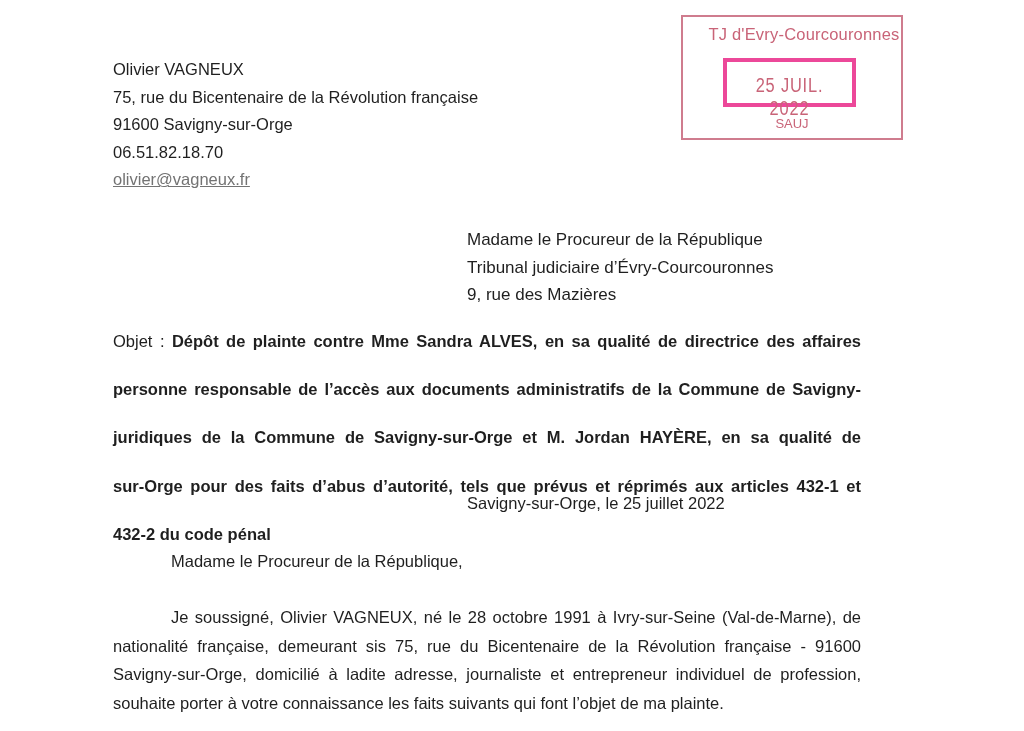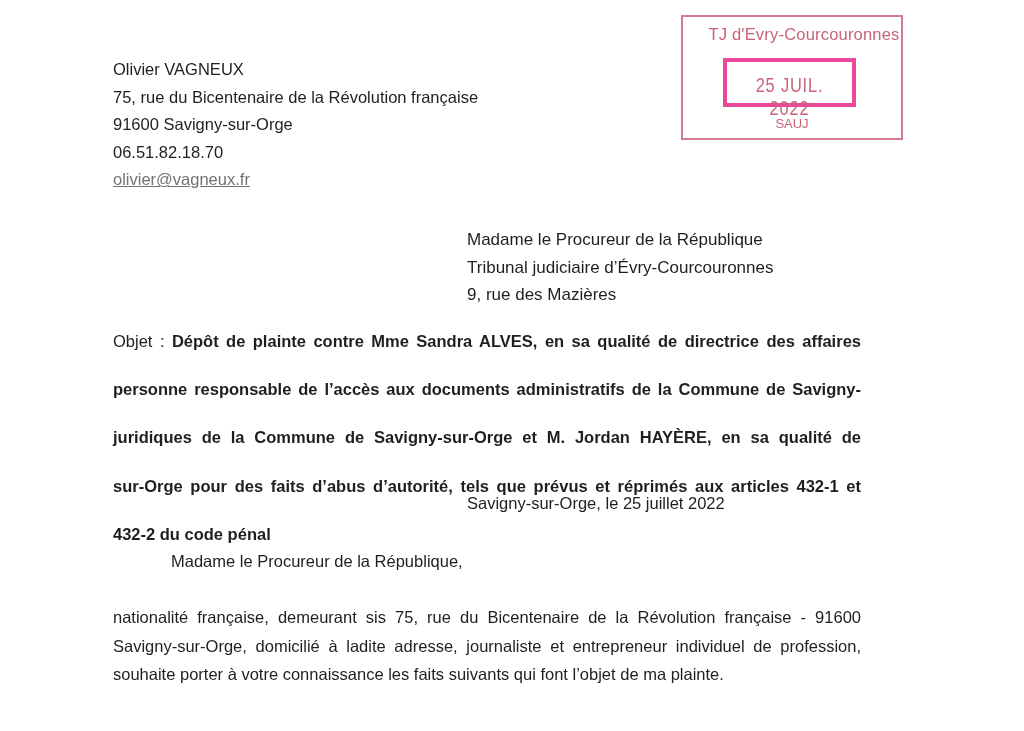--- a/index.html
+++ b/index.html
@@ -101,18 +101,19 @@
     <span class="line bold">juridiques de la Commune de Savigny-sur-Orge et M. Jordan HAYÈRE, en sa qualité de</span>
     <span class="line bold">sur-Orge pour des faits d’abus d’autorité, tels que prévus et réprimés aux articles 432-1 et</span>
     <span class="line bold last">432-2 du code pénal</span>
   </div>
 
   <div class="place-date">Savigny-sur-Orge, le 25 juillet 2022</div>
 
   <div class="salutation">Madame le Procureur de la République,</div>
 
   <div class="body-para">
+    <span class="line first">Je soussigné, Olivier VAGNEUX, né le 28 octobre 1991 à Ivry-sur-Seine (Val-de-Marne), de</span>
     <span class="line">nationalité française, demeurant sis 75, rue du Bicentenaire de la Révolution française - 91600</span>
     <span class="line">Savigny-sur-Orge, domicilié à ladite adresse, journaliste et entrepreneur individuel de profession,</span>
     <span class="line last">souhaite porter à votre connaissance les faits suivants qui font l’objet de ma plainte.</span>
   </div>
 
 </div>
 
 </body></html>

